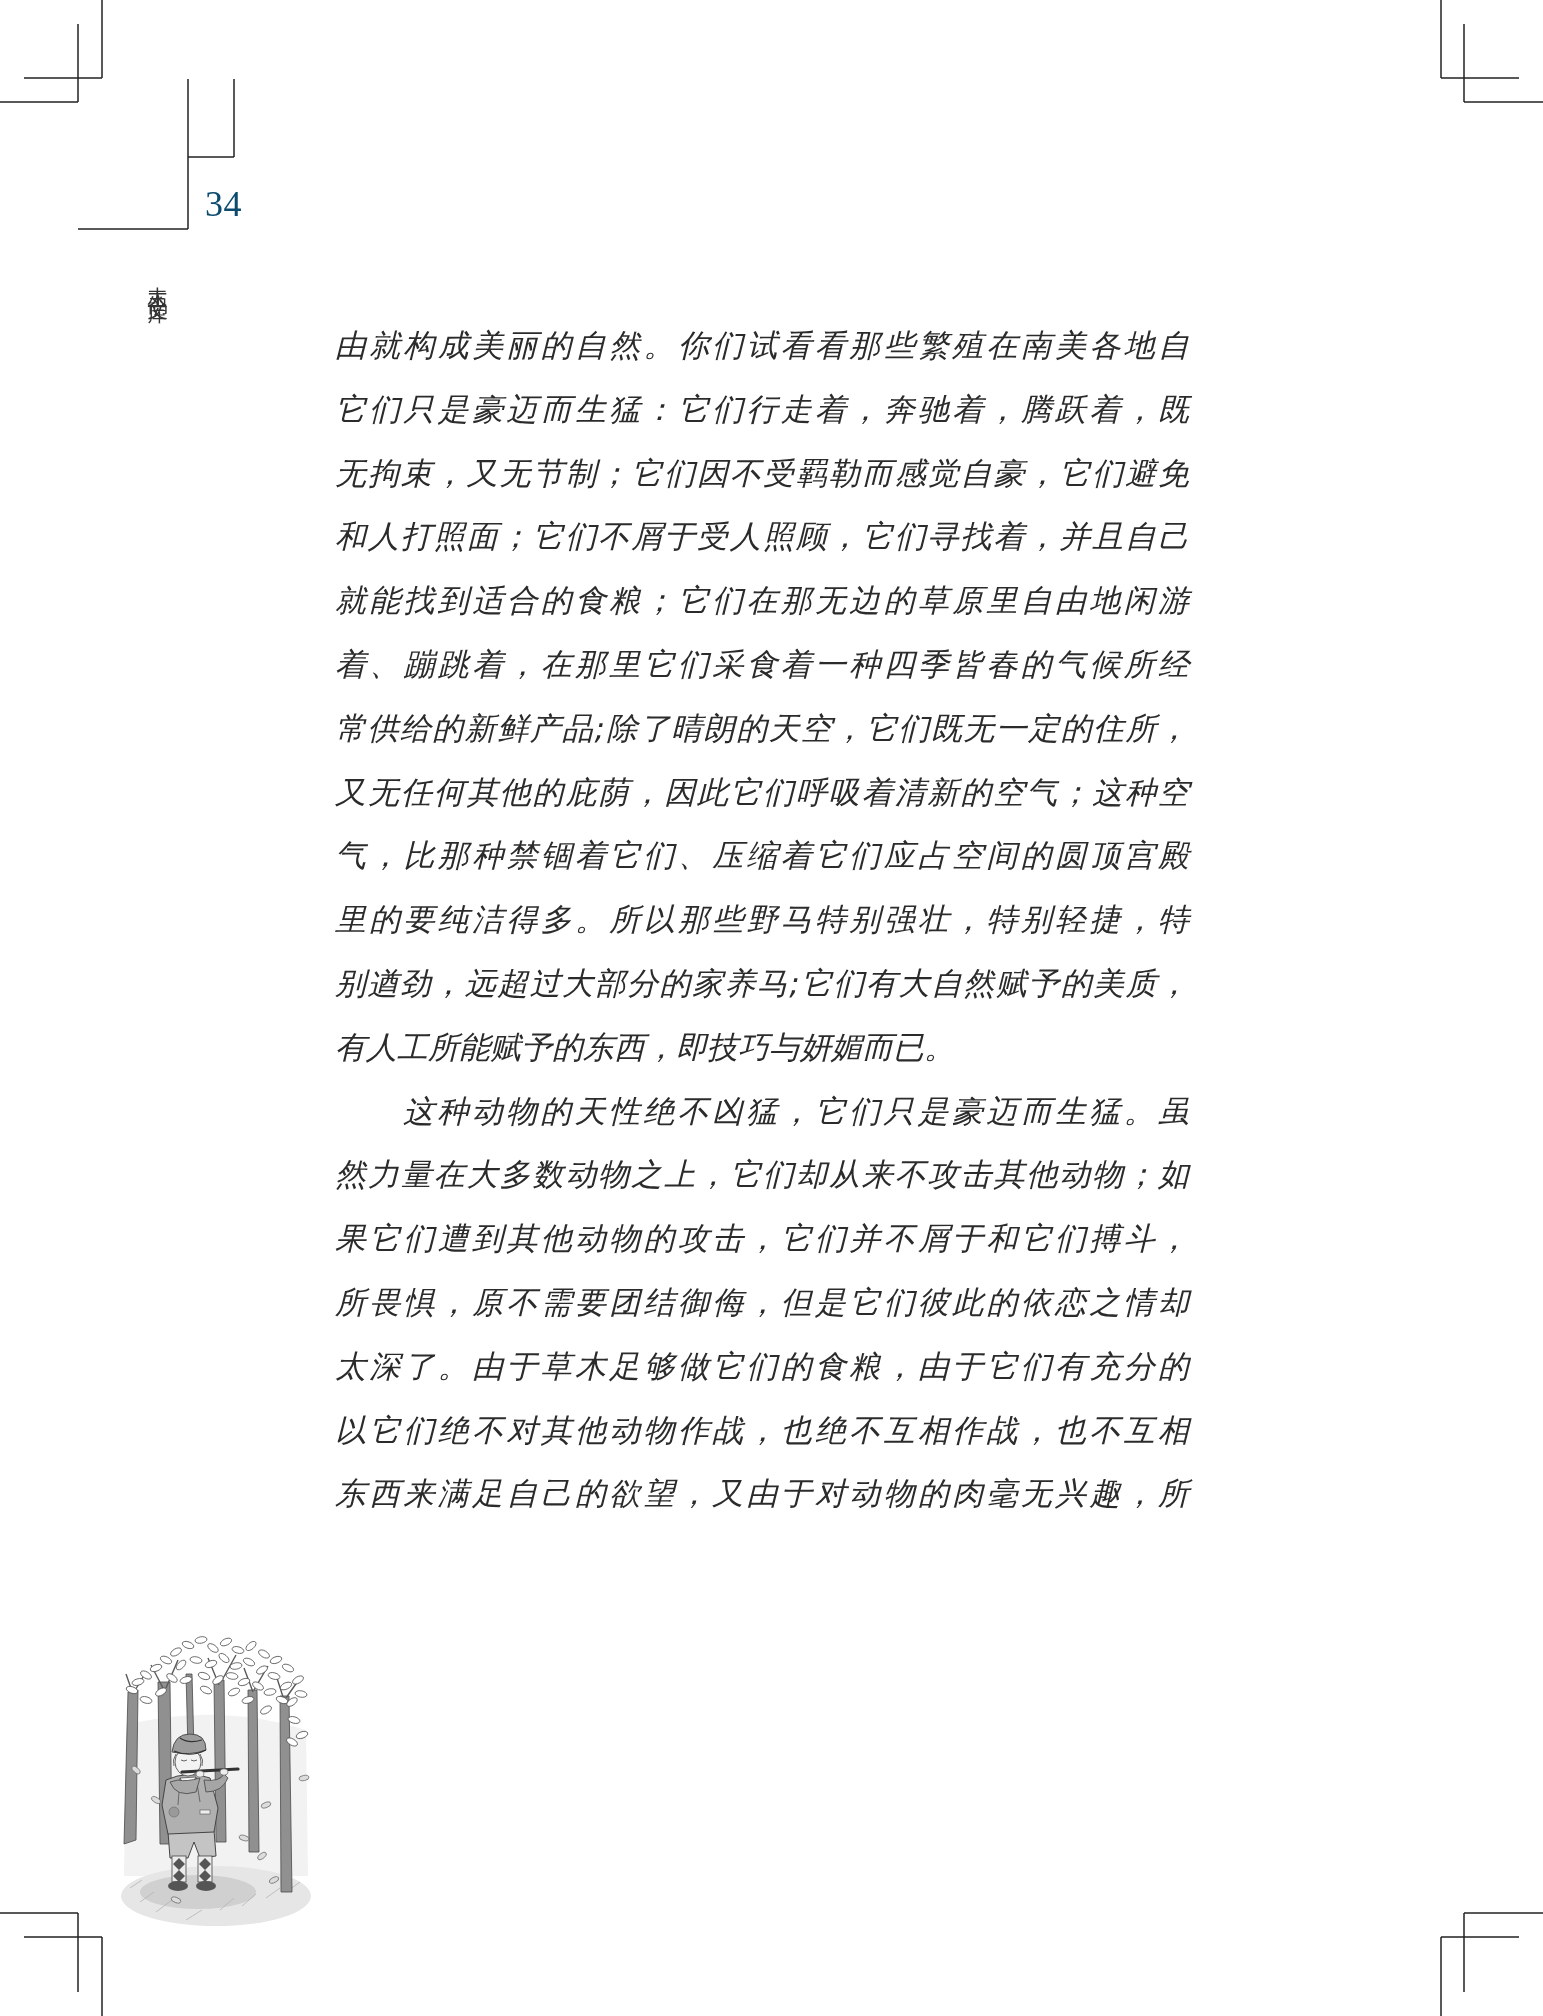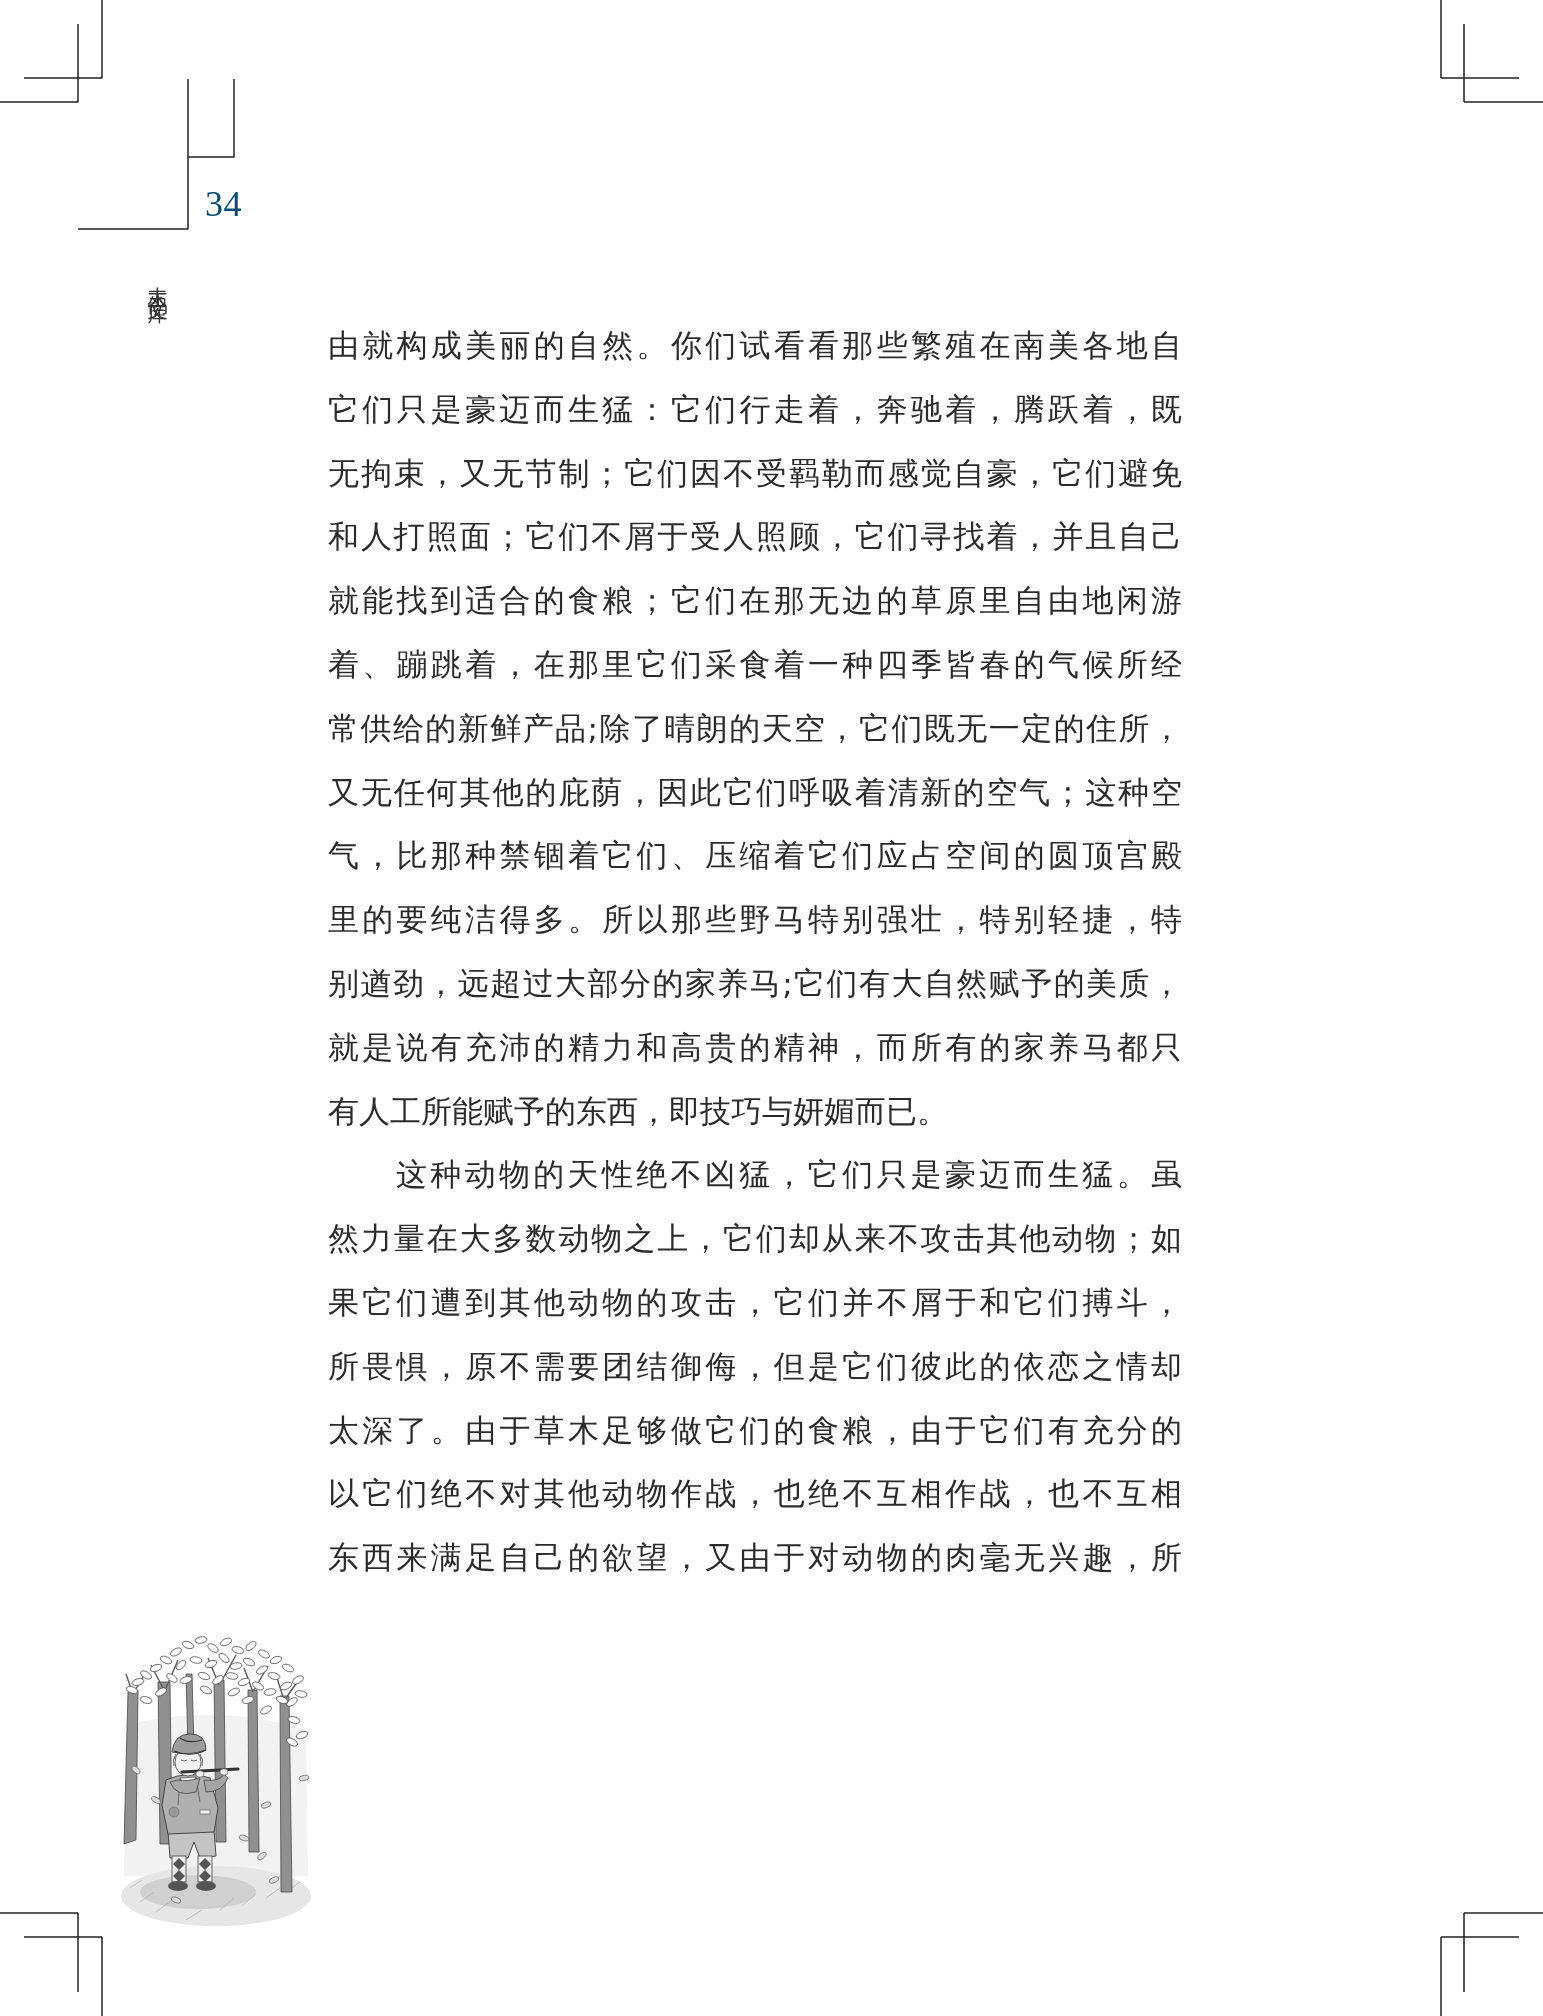--- a/index.html
+++ b/index.html
@@ -13,21 +13,21 @@
       font-family: "Liberation Serif", serif; font-size: 36px; line-height: 30px;
       color: #0c4a6e; letter-spacing: 0.5px;
     }
     .series-title {
       position: absolute; left: 146px; top: 271px;
       writing-mode: vertical-rl; text-orientation: upright;
       font-family: "DejaVu Sans", sans-serif;
       font-size: 20px; line-height: 24px; letter-spacing: 4px; color: #333333;
     }
     .body-text {
-      position: absolute; left: 328px; top: 314px; width: 854px;
+      position: absolute; left: 335px; top: 314px; width: 854px; font-style: italic;
     }
     .paragraph { margin: 0; padding: 0; }
     .line {
       box-sizing: border-box; width: 854px; height: 63.8px; line-height: 63.8px;
       font-size: 31px; color: #2b2b2b;
       text-align: justify; text-align-last: justify; text-justify: inter-character;
       overflow: visible;
     }
     .line.last { text-align-last: left; }
     .line.indent { padding-left: 68px; }
@@ -79,21 +79,20 @@
     <div class="line">它们只是豪迈而生猛：它们行走着，奔驰着，腾跃着，既</div>
     <div class="line">无拘束，又无节制；它们因不受羁勒而感觉自豪，它们避免</div>
     <div class="line">和人打照面；它们不屑于受人照顾，它们寻找着，并且自己</div>
     <div class="line">就能找到适合的食粮；它们在那无边的草原里自由地闲游</div>
     <div class="line">着、蹦跳着，在那里它们采食着一种四季皆春的气候所经</div>
     <div class="line">常供给的新鲜产品;除了晴朗的天空，它们既无一定的住所，</div>
     <div class="line">又无任何其他的庇荫，因此它们呼吸着清新的空气；这种空</div>
     <div class="line">气，比那种禁锢着它们、压缩着它们应占空间的圆顶宫殿</div>
     <div class="line">里的要纯洁得多。所以那些野马特别强壮，特别轻捷，特</div>
     <div class="line">别遒劲，远超过大部分的家养马;它们有大自然赋予的美质，</div>
-    <div class="line">就是说有充沛的精力和高贵的精神，而所有的家养马都只</div>
     <div class="line last">有人工所能赋予的东西，即技巧与妍媚而已。</div>
   </div>
   <div class="paragraph">
     <div class="line indent">这种动物的天性绝不凶猛，它们只是豪迈而生猛。虽</div>
     <div class="line">然力量在大多数动物之上，它们却从来不攻击其他动物；如</div>
     <div class="line">果它们遭到其他动物的攻击，它们并不屑于和它们搏斗，</div>
     <div class="line">所畏惧，原不需要团结御侮，但是它们彼此的依恋之情却</div>
     <div class="line">太深了。由于草木足够做它们的食粮，由于它们有充分的</div>
     <div class="line">以它们绝不对其他动物作战，也绝不互相作战，也不互相</div>
     <div class="line">东西来满足自己的欲望，又由于对动物的肉毫无兴趣，所</div>

